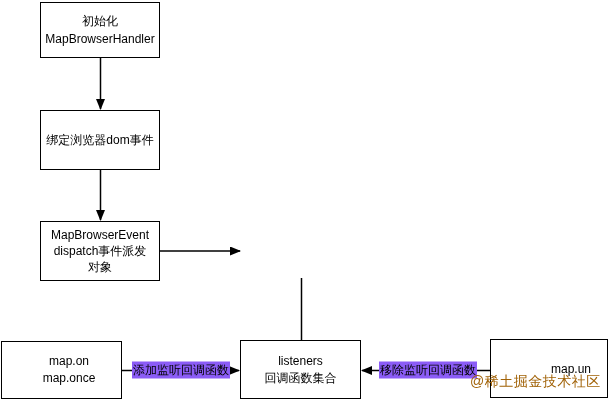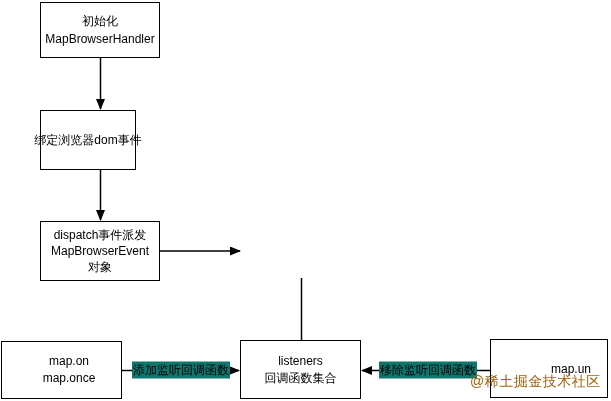--- a/index.html
+++ b/index.html
@@ -33,30 +33,30 @@
     align-items: center;
     justify-content: center;
     text-align: center;
     font-size: 12px;
     line-height: 16px;
     color: #000000;
     z-index: 2;
   }
   .node span { display: block; white-space: nowrap; }
   .node-init      { left: 40px;  top: 2px;   width: 120px; height: 56px; line-height: 18px; }
-  .node-binddom   { left: 40px;  top: 110px; width: 96px; height: 60px; }
+  .node-binddom   { left: 40px;  top: 110px; width: 120px; height: 60px; }
   .node-dispatch  { left: 40px;  top: 221px; width: 120px; height: 60px; }
   .node-enumerate { left: 241px; top: 220px; width: 121px; height: 58px; }
   .node-listeners { left: 240px; top: 340px; width: 121px; height: 59px; line-height: 17px; }
   .node-mapon     { left: 1px;   top: 341px; width: 121px; height: 58px; line-height: 17px; padding-left: 15px; }
   .node-mapun     { left: 490px; top: 339px; width: 118px; height: 59px; padding-left: 44px; }
   .edge-label {
     position: absolute;
     transform: translate(-50%, -50%);
-    background: #0f766e;
+    background: #8b5cf6;
     font-size: 12px;
     color: #000000;
     white-space: nowrap;
     padding: 0 1px;
     z-index: 3;
   }
   .edge-label-add    { left: 181px; top: 370px; }
   .edge-label-remove { left: 428px; top: 370px; text-align: center; }
   .watermark {
     position: absolute;
@@ -92,22 +92,22 @@
   <div class="node node-init">
     <span>初始化</span>
     <span>MapBrowserHandler</span>
   </div>
 
   <div class="node node-binddom">
     <span>绑定浏览器dom事件</span>
   </div>
 
   <div class="node node-dispatch">
+    <span>MapBrowserEvent</span>
     <span>dispatch事件派发</span>
-    <span>MapBrowserEvent</span>
     <span>对象</span>
   </div>
 
 
   <div class="node node-listeners">
     <span>listeners</span>
     <span>回调函数集合</span>
   </div>
 
   <div class="node node-mapon">

